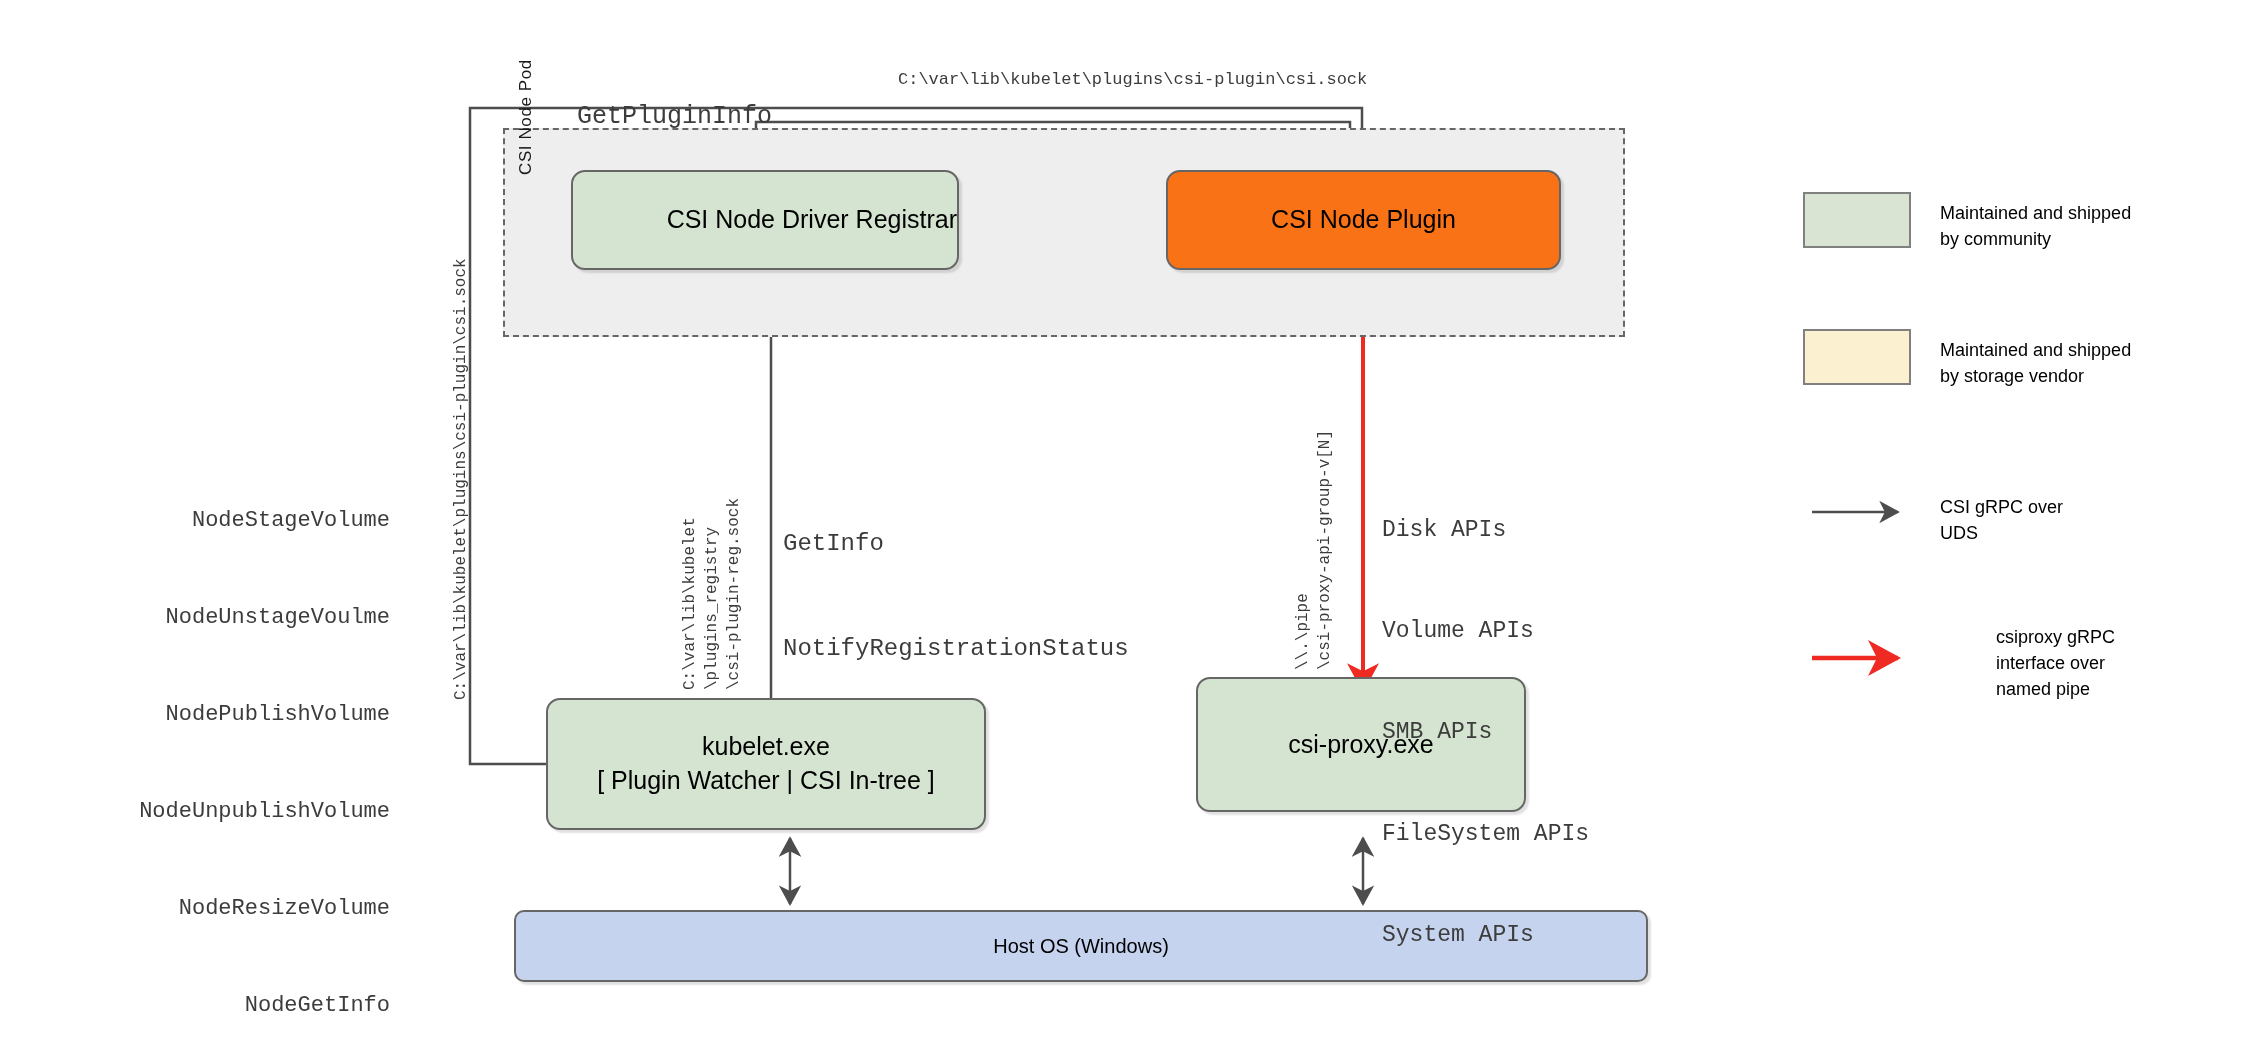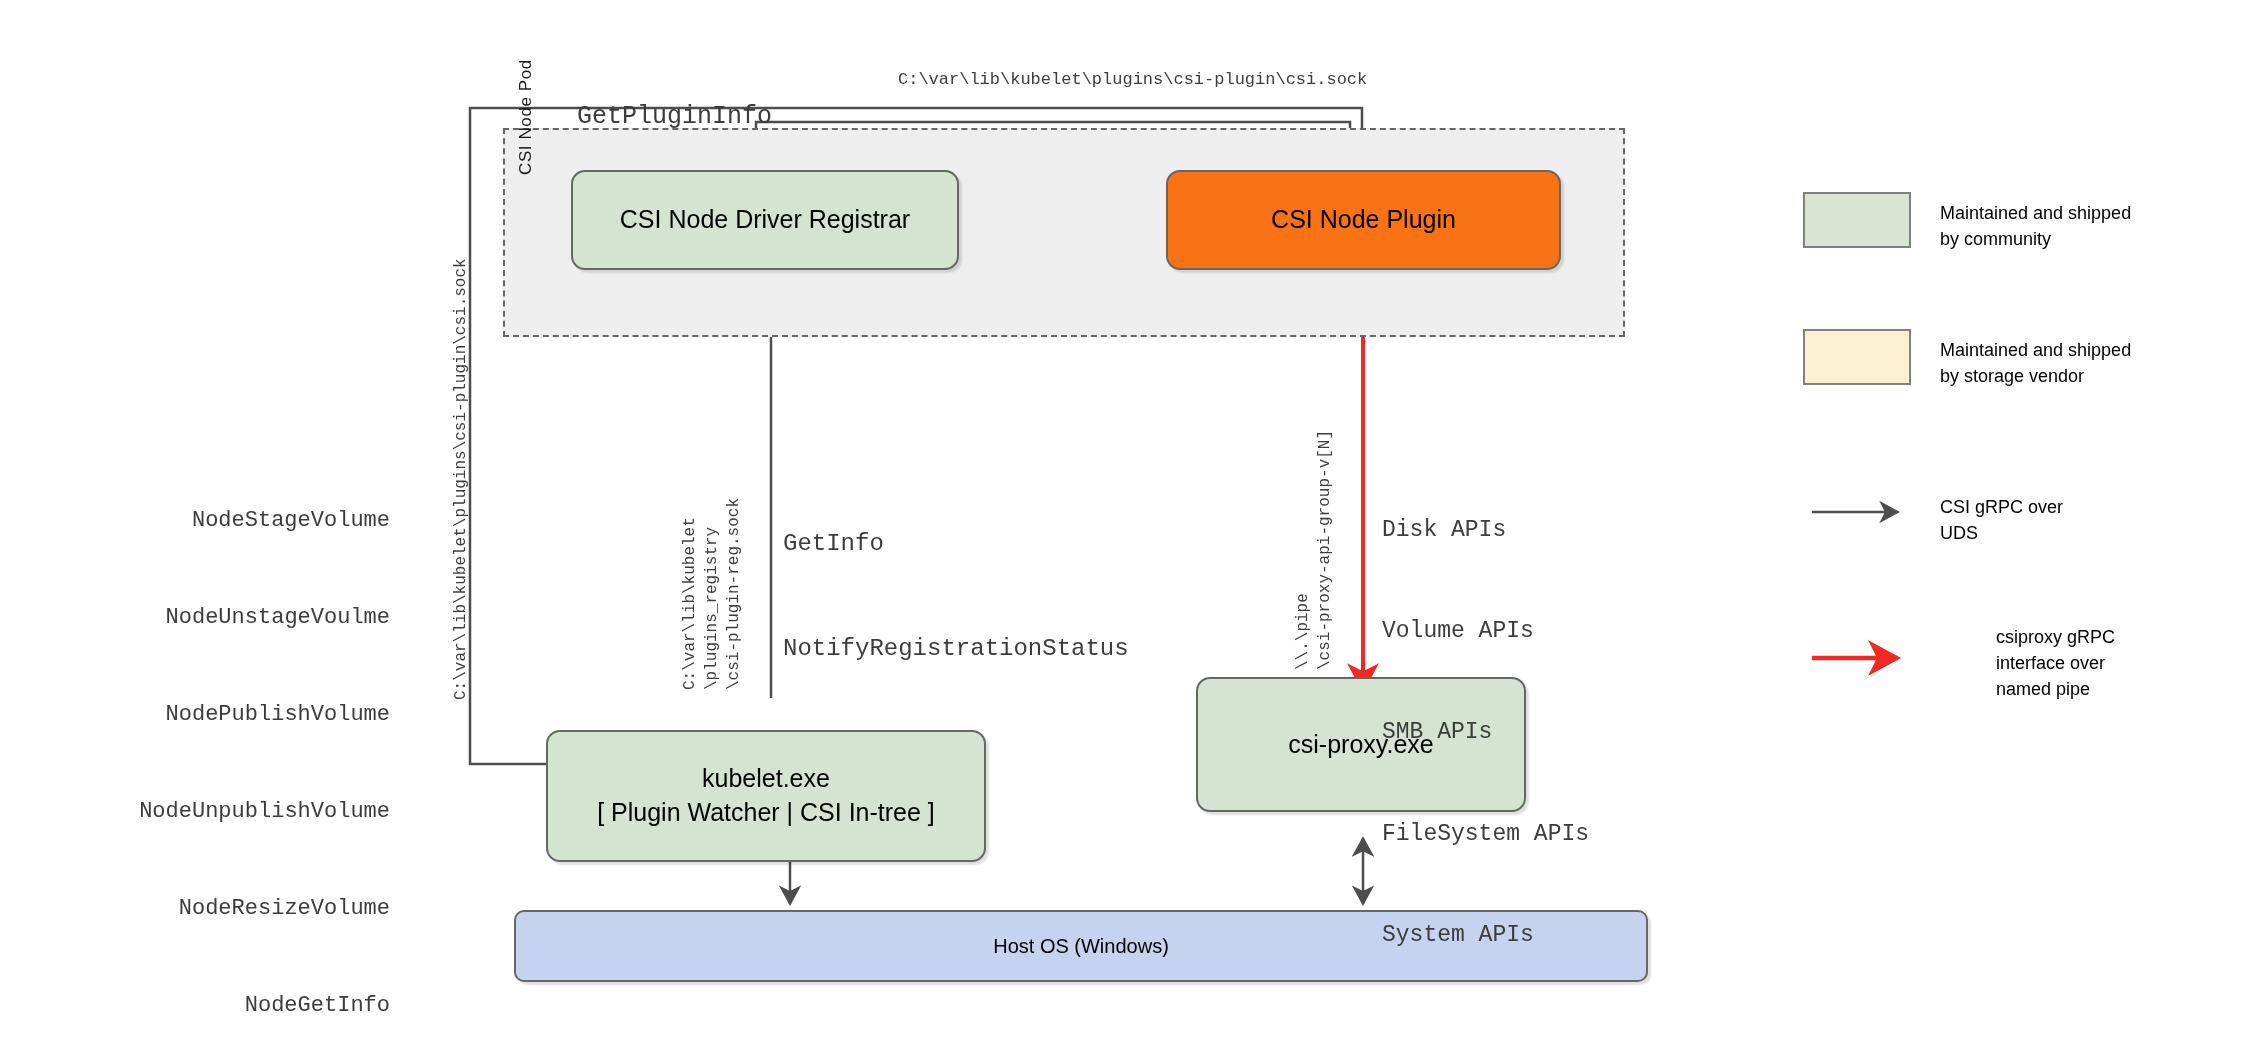--- a/index.html
+++ b/index.html
@@ -68,23 +68,23 @@
     text-align: center;
     font-size: 25px;
     color: #000000;
     line-height: 1.35;
     box-shadow: 3px 3px 2px rgba(0,0,0,0.12);
   }
   .green { background: #d5e4d0; }
   .yellow { background: #f97316; }
   .blue  { background: #c6d3ef; }
 
-  #box-registrar { left: 571px; top: 170px; width: 388px; height: 100px; }
+  #box-registrar { left: 571px; top: 170px; width: 388px; height: 100px; justify-content: flex-end; }
   #box-plugin    { left: 1166px; top: 170px; width: 395px; height: 100px; }
-  #box-kubelet   { left: 546px; top: 698px; width: 440px; height: 132px; margin-top: 32px; }
+  #box-kubelet   { left: 546px; top: 698px; width: 440px; height: 132px; }
   #box-csiproxy  { left: 1196px; top: 677px; width: 330px; height: 135px; }
   #box-hostos    { left: 514px; top: 910px; width: 1134px; height: 72px;
                    font-size: 20px; border-radius: 10px; }
 
   
   .txt {
     position: absolute;
     color: #3c3c3c;
     white-space: pre;
     line-height: 1.47;

